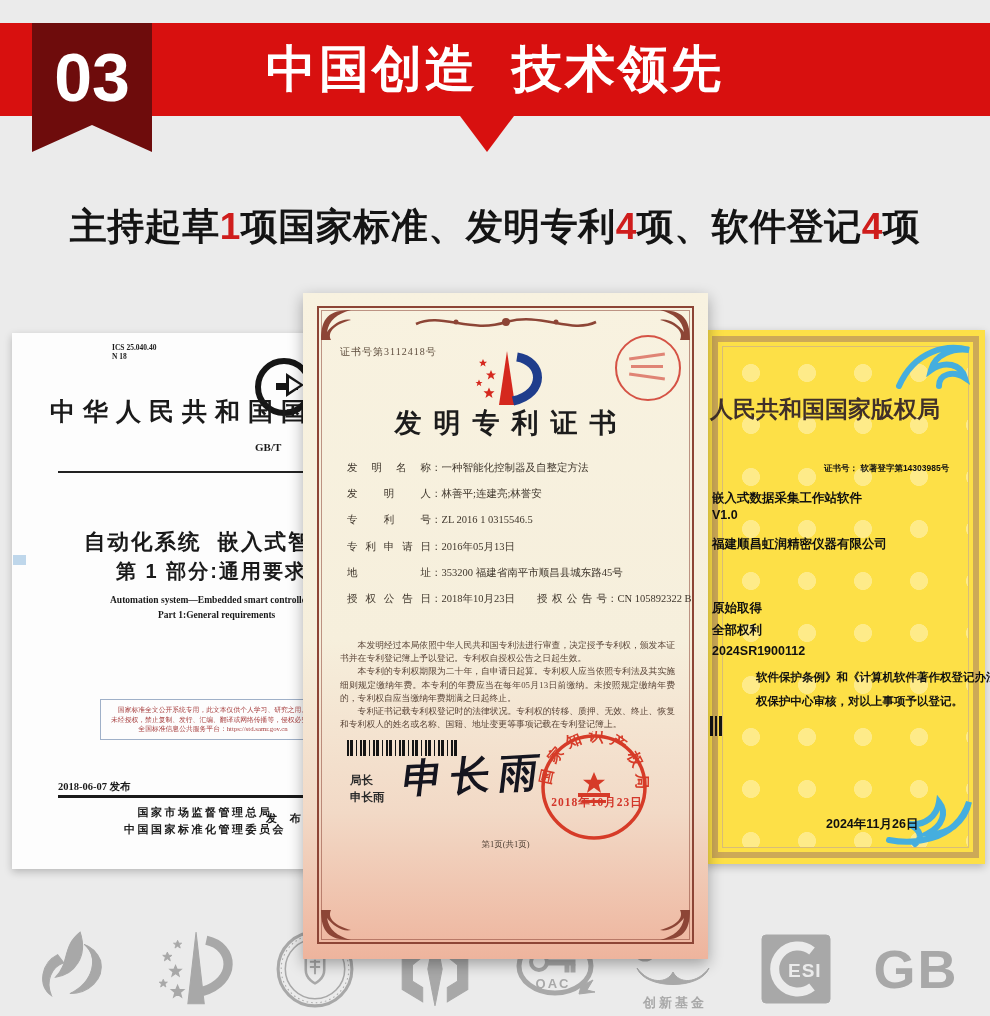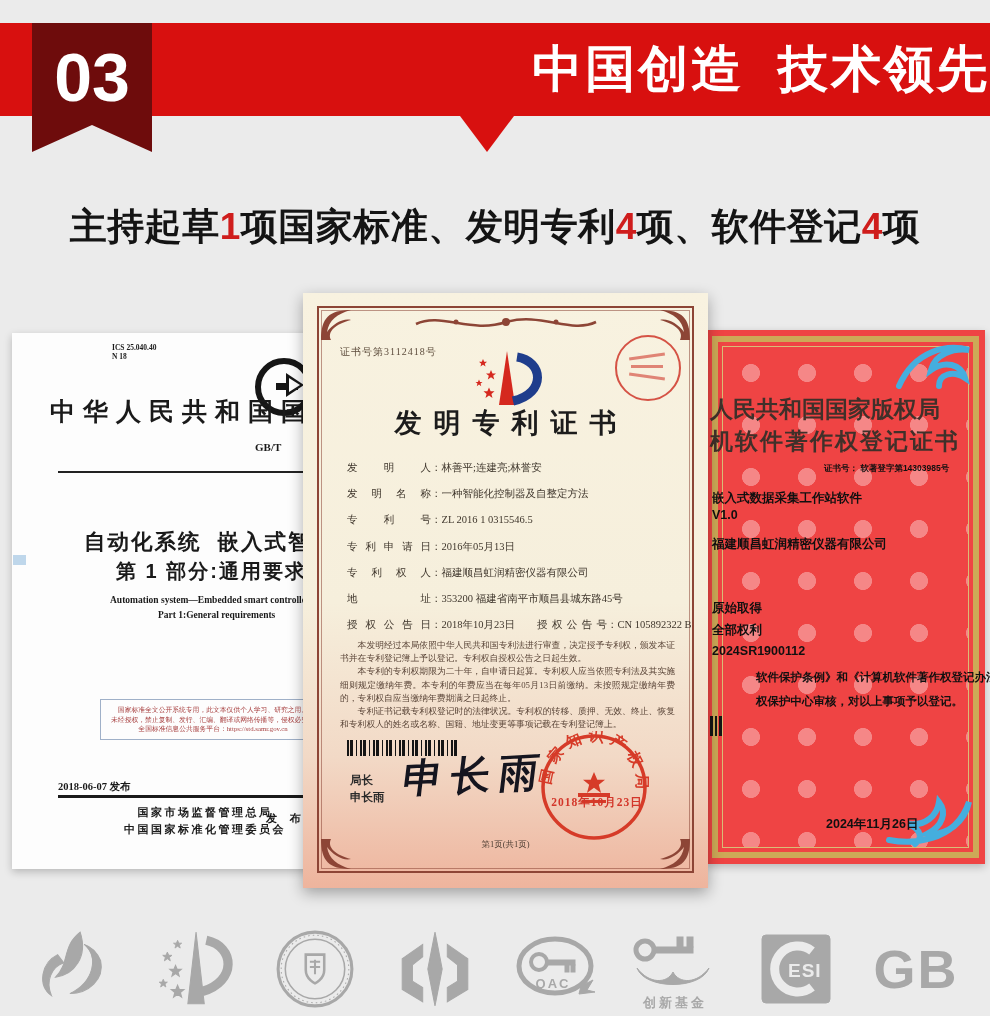--- a/index.html
+++ b/index.html
@@ -2,21 +2,21 @@
 <html><head>
 <meta charset="utf-8">
 <style>
   html,body{margin:0;padding:0;background:#ebebeb;}
   .stage{position:relative;width:990px;height:1016px;background:#ebebeb;overflow:hidden;
          font-family:"Liberation Sans",sans-serif;}
 
   
   .band{position:absolute;left:0;top:23px;width:100%;height:93px;background:#d8100f;}
   .band-title{position:absolute;left:0;right:0;top:23px;height:93px;line-height:93px;
-    text-align:right;color:#fff;font-size:50px;font-weight:bold;letter-spacing:3px;white-space:pre;}
+    text-align:center;color:#fff;font-size:50px;font-weight:bold;letter-spacing:3px;white-space:pre;}
   .ribbon{position:absolute;left:32px;top:23px;width:120px;height:129px;background:#6e0c0c;z-index:4;
     clip-path:polygon(0 0,100% 0,100% 100%,50% 79%,0 100%);}
   .ribbon-num{position:absolute;left:0;right:0;top:8px;text-align:center;color:#fff;
     font-size:68px;font-weight:bold;line-height:92px;}
   .band-tri{position:absolute;left:460px;top:116px;width:0;height:0;
     border-left:27px solid transparent;border-right:27px solid transparent;border-top:36px solid #d8100f;}
 
   
   .subtitle{position:absolute;left:0;right:0;top:201px;height:52px;line-height:52px;text-align:center;
     font-size:37px;font-weight:bold;color:#141414;letter-spacing:0.5px;}
@@ -43,21 +43,21 @@
   .std-note{position:absolute;left:88px;top:366px;width:212px;border:1px solid #9fb0c8;
     padding:5px 6px;font-size:6.8px;line-height:9.5px;color:#a84040;text-align:center;}
   .std-pubdate{position:absolute;left:46px;top:447px;font-size:10.5px;font-weight:bold;}
   .std-rule2{position:absolute;left:46px;top:462px;width:560px;height:2.5px;background:#1a1a1a;}
   .std-issuer{position:absolute;left:112px;top:471px;font-size:11px;font-weight:bold;
     letter-spacing:2.5px;line-height:16.5px;text-align:center;}
   .std-fabu{position:absolute;left:254px;top:478px;font-size:11px;font-weight:bold;letter-spacing:5px;}
   .std-bluetag{position:absolute;left:1px;top:222px;width:13px;height:10px;background:#aac9e4;opacity:.75;}
 
   
-  .cert-pat{left:303px;top:293px;width:405px;height:595px;z-index:3;
+  .cert-pat{left:303px;top:293px;width:405px;height:666px;z-index:3;
     background:linear-gradient(180deg,#f8f2e0 0%,#f6efdc 52%,#f2d9c6 78%,#eeb49d 100%);
     box-shadow:0 5px 14px rgba(0,0,0,.32);font-family:"Liberation Serif",serif;}
   .pat-frame{position:absolute;left:14px;right:14px;top:13px;bottom:15px;border:2px solid #8d4536;}
   .pat-frame-inner{position:absolute;left:18px;right:18px;top:17px;bottom:19px;
     border:1px solid rgba(141,69,54,.55);}
   .pat-certno{position:absolute;left:37px;top:52px;font-size:10px;color:#5d4c3c;letter-spacing:1px;}
   .pat-topseal{position:absolute;left:312px;top:42px;width:62px;height:62px;border-radius:50%;
     border:2px solid rgba(204,42,30,.8);}
   .pat-topseal i{position:absolute;display:block;background:rgba(204,42,30,.55);height:3px;}
   .pat-title{position:absolute;left:0;right:0;top:112px;text-align:center;font-size:27px;
@@ -78,21 +78,21 @@
   .pat-sig{position:absolute;left:100px;top:455px;font-size:40px;letter-spacing:8px;color:#15151f;
     transform:rotate(-3deg) skewX(-10deg);font-weight:bold;}
   .pat-bigseal{position:absolute;left:235px;top:438px;}
   .pat-sealdate{position:absolute;left:228px;top:502px;width:132px;text-align:center;
     color:#d3362a;font-weight:bold;font-size:11.5px;letter-spacing:1px;}
   .pat-page{position:absolute;left:0;right:0;top:546px;text-align:center;font-size:8.5px;color:#4a3b30;}
   .pat-corner{position:absolute;width:34px;height:34px;}
   .pat-flourish{position:absolute;left:50%;top:17px;transform:translateX(-50%);}
 
   
-  .cert-cpy{left:706px;top:330px;width:279px;height:534px;background:#ef4444;z-index:1;
+  .cert-cpy{left:706px;top:330px;width:279px;height:534px;background:#fde047;z-index:1;
     color:#101010;}
   .cpy-goldframe{position:absolute;left:6px;right:6px;top:6px;bottom:6px;border:6px solid #cda957;}
   .cpy-goldinner{position:absolute;left:16px;right:16px;top:16px;bottom:16px;
     border:1px solid #d9bd77;}
   .cpy-pattern{position:absolute;left:17px;right:17px;top:17px;bottom:17px;opacity:.55;
     background:radial-gradient(circle 15px at 28px 26px,rgba(255,255,255,.65) 58%,rgba(255,255,255,0) 62%);
     background-size:56px 52px;}
   .cpy-t1{position:absolute;left:4px;top:64px;font-size:23px;font-weight:bold;white-space:nowrap;
     font-family:"Liberation Serif",serif;color:#40302a;}
   .cpy-t2{position:absolute;left:4px;top:96px;font-size:23px;font-weight:bold;letter-spacing:2px;
@@ -199,25 +199,24 @@
         <path transform="translate(12,14) scale(0.8)" d="M0,-5 L1.5,-1.5 L5,-1.5 L2.2,0.8 L3.2,4.5 L0,2.2 L-3.2,4.5 L-2.2,0.8 L-5,-1.5 L-1.5,-1.5 Z"></path>
         <path transform="translate(20,26)" d="M0,-5 L1.5,-1.5 L5,-1.5 L2.2,0.8 L3.2,4.5 L0,2.2 L-3.2,4.5 L-2.2,0.8 L-5,-1.5 L-1.5,-1.5 Z"></path>
         <path transform="translate(8,34) scale(0.7)" d="M0,-5 L1.5,-1.5 L5,-1.5 L2.2,0.8 L3.2,4.5 L0,2.2 L-3.2,4.5 L-2.2,0.8 L-5,-1.5 L-1.5,-1.5 Z"></path>
         <path transform="translate(18,44) scale(1.1)" d="M0,-5 L1.5,-1.5 L5,-1.5 L2.2,0.8 L3.2,4.5 L0,2.2 L-3.2,4.5 L-2.2,0.8 L-5,-1.5 L-1.5,-1.5 Z"></path>
       </g>
     </svg>
 
     <div class="pat-title">发明专利证书</div>
 
     <div class="pat-fields">
+      <div class="prow"><span class="plabel">发明名称</span><span>：</span><span>一种智能化控制器及自整定方法</span></div>
       <div class="prow"><span class="plabel">发明人</span><span>：</span><span>林善平;连建亮;林誉安</span></div>
-      <div class="prow"><span class="plabel">发明名称</span><span>：</span><span>一种智能化控制器及自整定方法</span></div>
       <div class="prow"><span class="plabel">专利号</span><span>：</span><span>ZL 2016 1 0315546.5</span></div>
       <div class="prow"><span class="plabel">专利申请日</span><span>：</span><span>2016年05月13日</span></div>
-      <div class="prow"><span class="plabel">专利权人</span><span>：</span><span>福建顺昌虹润精密仪器有限公司</span></div>
       <div class="prow"><span class="plabel">地址</span><span>：</span><span>353200 福建省南平市顺昌县城东路45号</span></div>
       <div class="prow"><span class="plabel">授权公告日</span><span>：</span><span>2018年10月23日</span><span class="plabel2">授权公告号</span><span>：</span><span>CN 105892322 B</span></div>
     </div>
 
     <div class="pat-paras">
       <p>本发明经过本局依照中华人民共和国专利法进行审查，决定授予专利权，颁发本证书并在专利登记簿上予以登记。专利权自授权公告之日起生效。</p>
       <p>本专利的专利权期限为二十年，自申请日起算。专利权人应当依照专利法及其实施细则规定缴纳年费。本专利的年费应当在每年05月13日前缴纳。未按照规定缴纳年费的，专利权自应当缴纳年费期满之日起终止。</p>
       <p>专利证书记载专利权登记时的法律状况。专利权的转移、质押、无效、终止、恢复和专利权人的姓名或名称、国籍、地址变更等事项记载在专利登记簿上。</p>
     </div>
 
@@ -252,21 +251,20 @@
     <div class="cpy-goldinner"></div>
 
     <svg style="position:absolute;right:10px;top:10px" width="80" height="52" viewBox="0 0 80 52">
       <path d="M4,46 C20,10 52,4 74,10 C58,8 40,14 36,30 C50,20 66,24 70,38 C58,30 44,34 44,46" fill="none" stroke="#45aede" stroke-width="6" stroke-linecap="round"></path>
     </svg>
     <svg style="position:absolute;right:10px;bottom:14px" width="90" height="62" viewBox="0 0 90 62">
       <path d="M4,52 C24,56 70,56 84,14 C80,34 62,48 42,46 C58,38 62,24 54,14 C52,28 40,38 24,36 C36,42 38,50 30,56" fill="none" stroke="#45aede" stroke-width="6" stroke-linecap="round"></path>
     </svg>
 
     <div class="cpy-t1">人民共和国国家版权局</div>
-    <div class="cpy-t2">机软件著作权登记证书</div>
     <div class="cpy-certno"><span>证书号：</span>&nbsp;<span>软著登字第14303985号</span></div>
 
     <div class="cpy-line" style="top:160px">嵌入式数据采集工作站软件</div>
     <div class="cpy-line" style="top:178px">V1.0</div>
     <div class="cpy-line" style="top:206px">福建顺昌虹润精密仪器有限公司</div>
     <div class="cpy-line" style="top:270px">原始取得</div>
     <div class="cpy-line" style="top:292px">全部权利</div>
     <div class="cpy-line" style="top:314px">2024SR1900112</div>
     <div class="cpy-body" style="top:340px">软件保护条例》和《计算机软件著作权登记办法》的</div>
     <div class="cpy-body" style="top:364px">权保护中心审核，对以上事项予以登记。</div>

